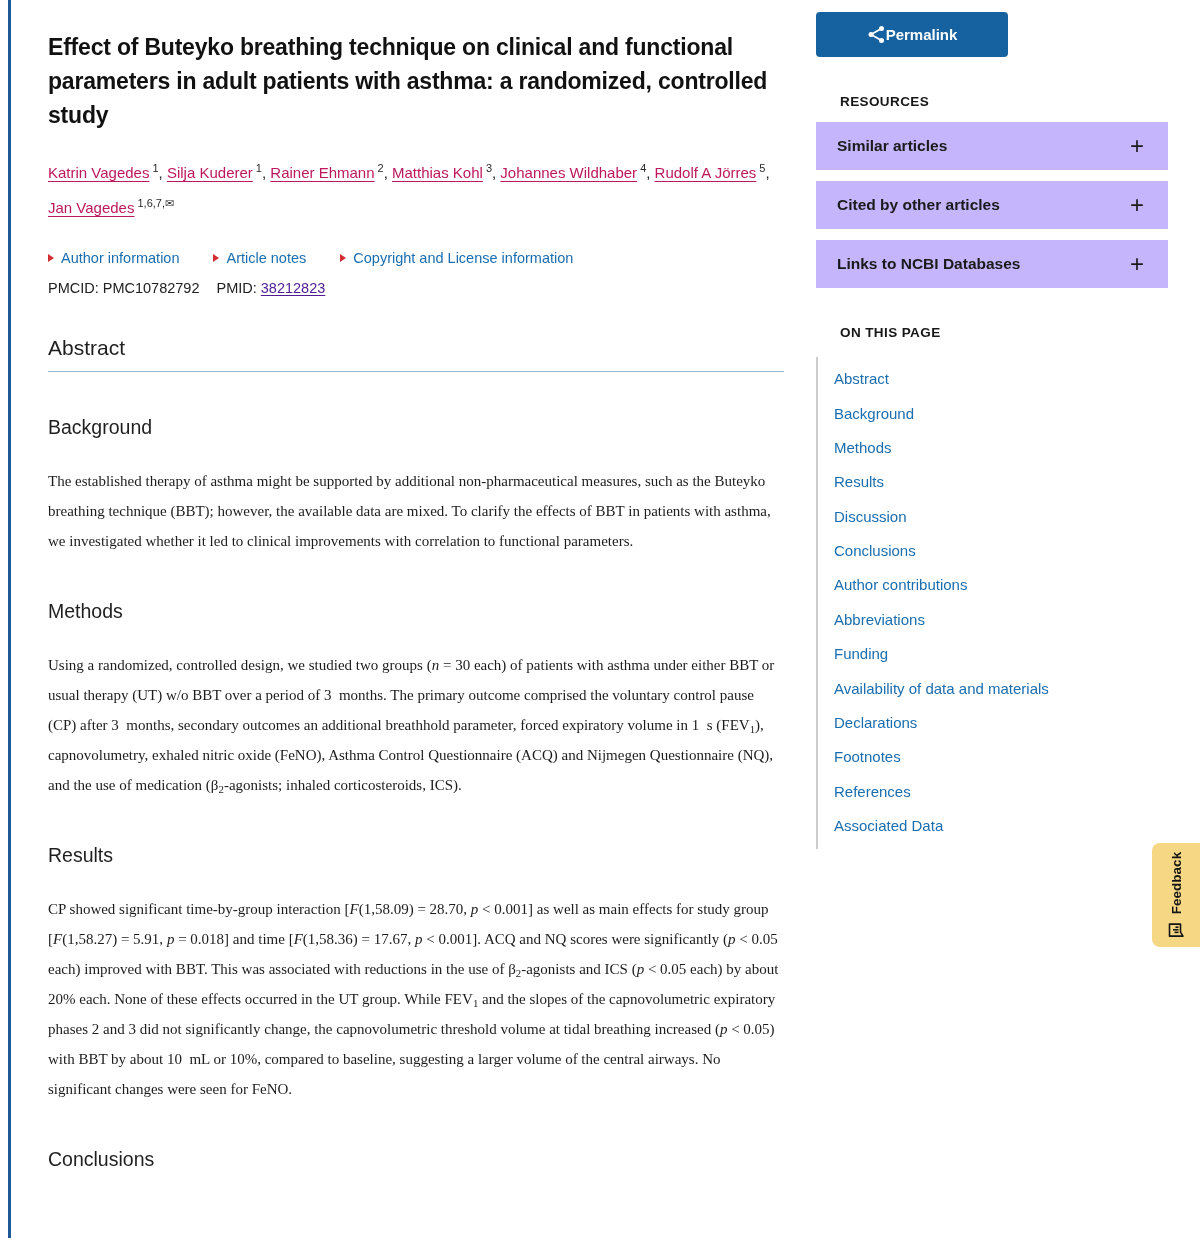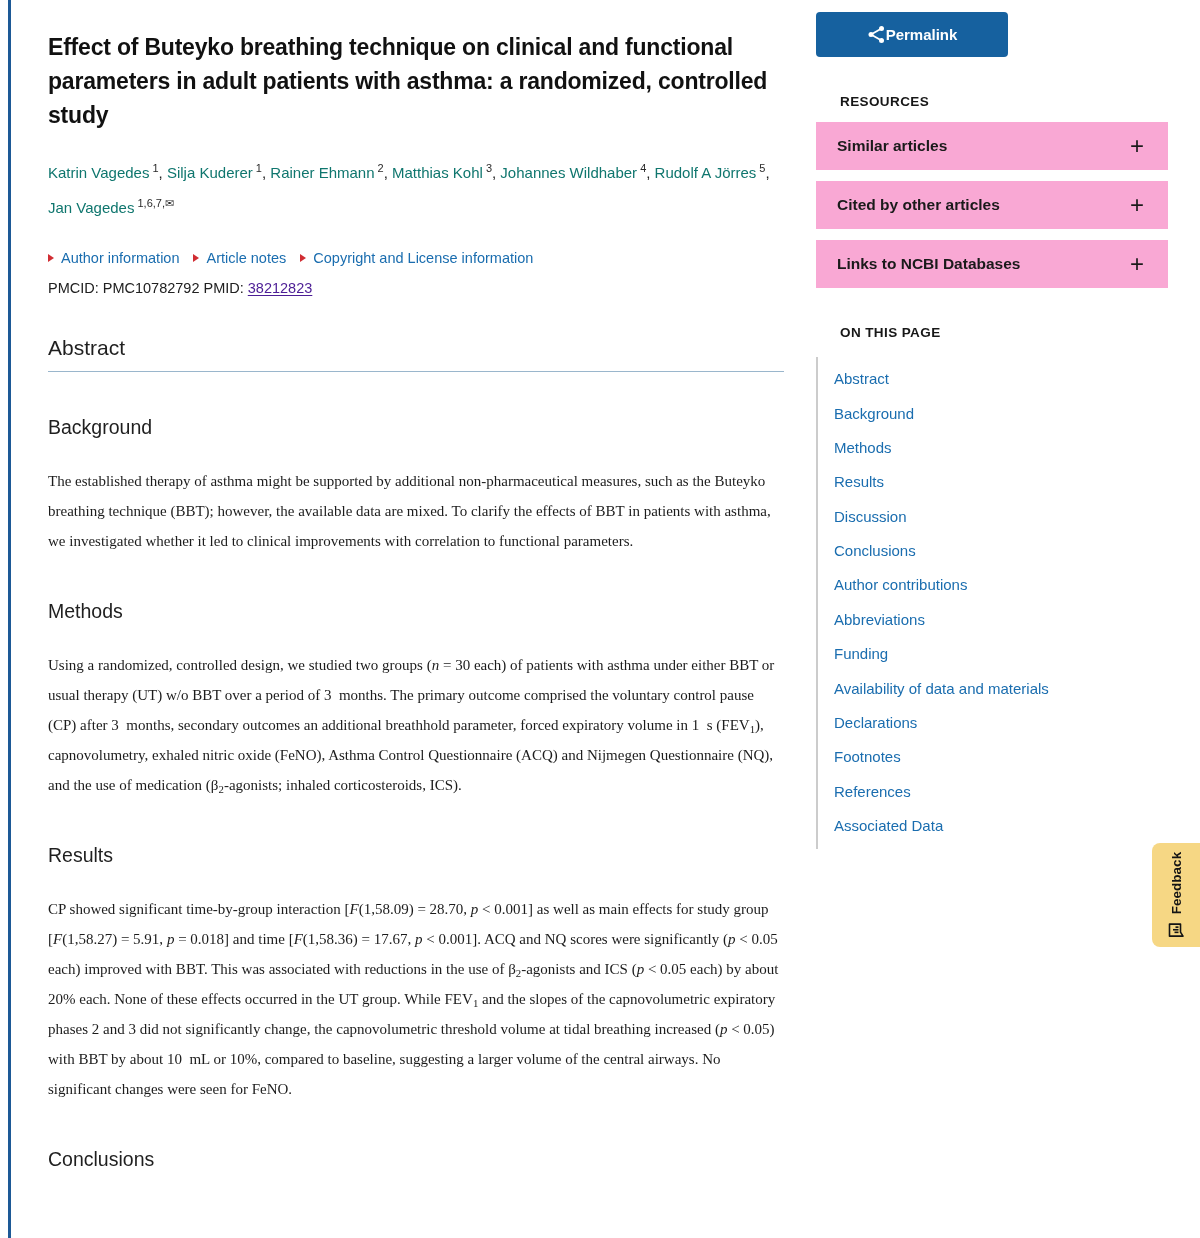--- a/index.html
+++ b/index.html
@@ -9,31 +9,31 @@
 
   .left-bar { position:absolute; left:8px; top:0; width:3px; height:1238px; background:#1d5996; }
 
   
   .main { position:absolute; left:48px; top:0; width:736px; }
 
   .title { margin-top:30px; font-size:23px; line-height:34px; font-weight:700;
     letter-spacing:-0.2px; color:#111; }
 
   .authors { margin-top:21px; font-size:15px; line-height:31px; color:#212121; }
-  .authors a { color:#0f766e; text-underline-offset:3px; text-decoration-thickness:1px; }
+  .authors a { color:#be185d; text-decoration:underline; text-underline-offset:3px; text-decoration-thickness:1px; }
   .authors sup { font-size:11px; margin-left:3px; color:#2a2a2a; }
 
-  .meta-row { margin-top:27px; display:flex; gap:14px; align-items:flex-end; font-size:14.5px; }
+  .meta-row { margin-top:27px; display:flex; gap:34px; align-items:flex-end; font-size:14.5px; }
   .meta-item { display:flex; align-items:center; gap:7px; color:#1a6daf; }
   .tri { width:0; height:0; border-top:4.5px solid transparent; border-bottom:4.5px solid transparent;
     border-left:6px solid #d12d33; display:inline-block; }
 
   .ids-row { margin-top:14px; font-size:14.5px; color:#212121; }
   .ids-row .pmcid-val { margin-left:4px; }
-  .ids-row .pmid-label { margin-left:4px; }
+  .ids-row .pmid-label { margin-left:17px; }
   .ids-row a { color:#4c1d95; text-decoration:underline; text-underline-offset:2px; margin-left:4px; }
 
   h1.abstract-h { margin-top:40px; font-size:21px; font-weight:400; color:#1f1f1f;
     padding-bottom:11px; border-bottom:1px solid #9ab6cc; }
   h2.sec-h { margin-top:44px; font-size:19.5px; font-weight:400; color:#1f1f1f; }
   .main p { margin-top:27px; font-family:"Liberation Serif", serif; font-size:15px;
     line-height:30px; color:#1c1c1c; }
   .main p i { font-style:italic; }
   .main p sub { font-size:0.72em; line-height:0; vertical-align:-0.3em; }
 
@@ -41,21 +41,21 @@
   .sidebar { position:absolute; left:816px; top:0; width:352px; }
 
   .permalink-btn { margin-top:12px; width:192px; height:45px; background:#16619f; border:none;
     border-radius:4px; color:#fff; font-weight:700; font-size:15px; display:flex; align-items:center;
     justify-content:center; font-family:"Liberation Sans", sans-serif; cursor:pointer; }
   .permalink-btn svg { flex:none; }
 
   .side-label { margin-top:37px; font-size:13.5px; font-weight:700; letter-spacing:0.4px; color:#171717;padding-left:24px; }
 
   .accordions { margin-top:13px; }
-  .accordion { height:48px; background:#f9a8d4; margin-bottom:11px; display:flex; align-items:center;
+  .accordion { height:48px; background:#c4b5fd; margin-bottom:11px; display:flex; align-items:center;
     justify-content:space-between; padding:0 24px 0 21px; cursor:pointer; }
   .accordion .acc-label { font-size:15.5px; font-weight:700; color:#1a1a1a; }
   .accordion .plus { font-size:24px; font-weight:400; color:#1a1a1a; line-height:1; }
 
   .otp-label { margin-top:37px; }
   .page-nav { margin-top:17px; list-style:none; border-left:2px solid #cccccc; padding:5px 0 6px 0; }
   .page-nav li { padding:8.2px 0 8.2px 16px; }
   .page-nav a { color:#1a6daf; font-size:15px; text-decoration:none; }
 
   

